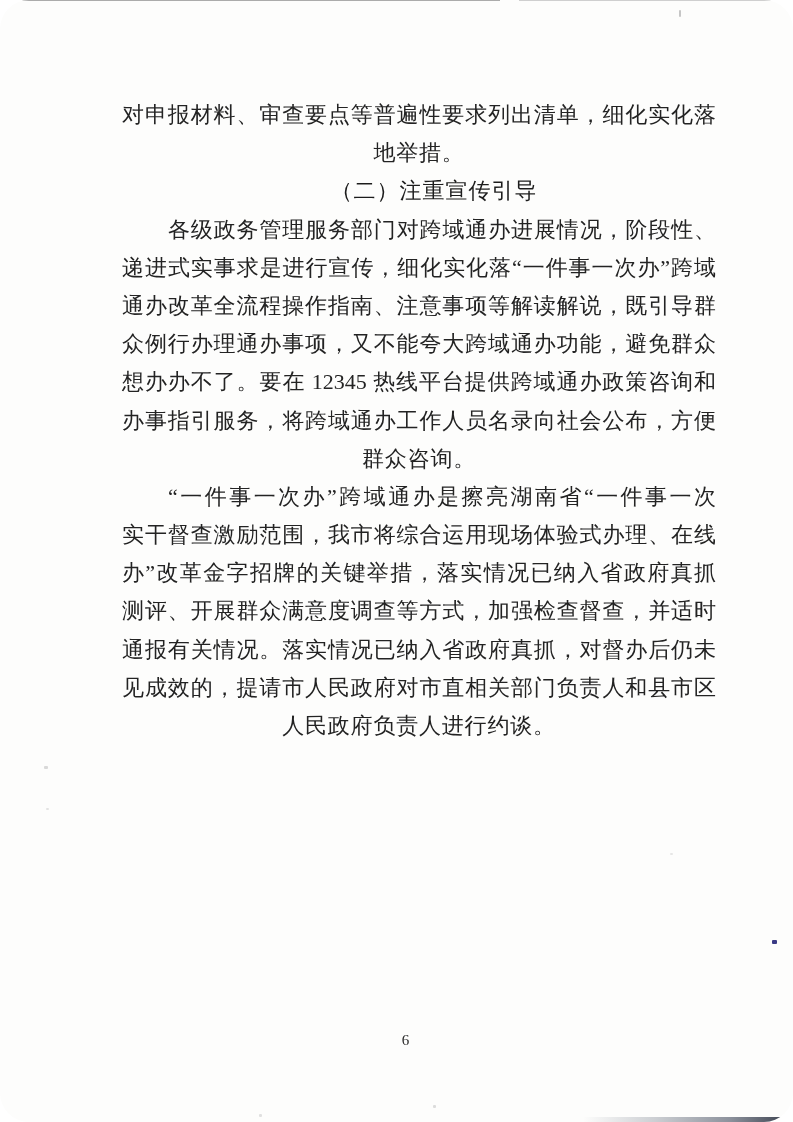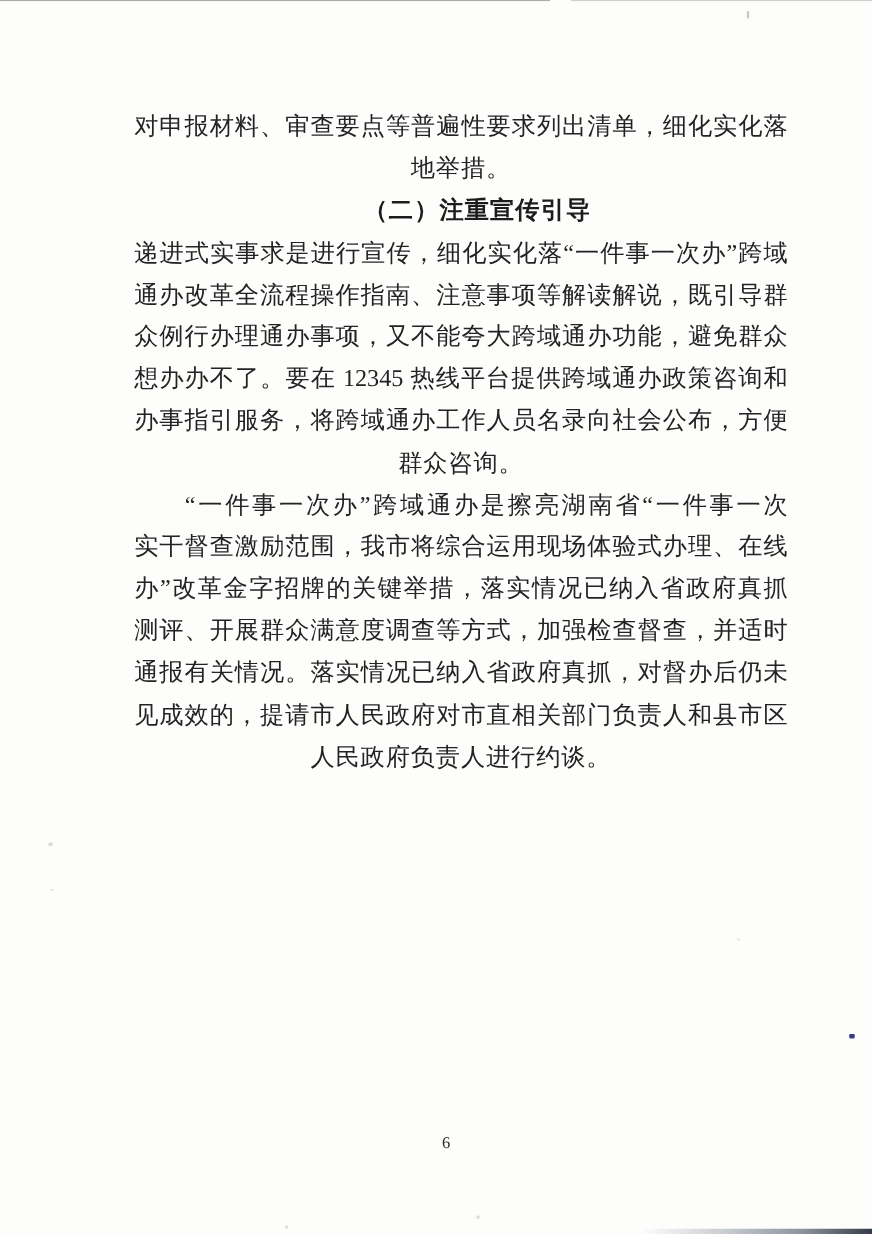--- a/index.html
+++ b/index.html
@@ -7,20 +7,21 @@
     padding: 0;
     background: #ffffff;
   }
   .page {
     position: relative;
     width: 793px;
     height: 1122px;
     background: #fdfdfc;
     overflow: hidden;
     font-family: "Liberation Serif", "DejaVu Serif", serif;
+    border-radius: 29px;
   }
   
   .topline {
     position: absolute;
     top: 0;
     height: 1px;
   }
   .topline.seg1 { left: 0; width: 500px; background: #ababab; }
   .topline.seg2 { left: 519px; width: 274px; background: #cfcfcf; }
 
@@ -42,21 +43,21 @@
     text-align: center;
   }
   .line.fill {
     letter-spacing: normal;
     white-space: normal;
     text-align: justify;
     text-align-last: justify;
   }
   .line.indent { text-indent: 46px; }
   .line.heading {
-    font-weight: 700;
+    font-weight: 400;
     padding-left: 30px;
     letter-spacing: 1px;
     color: #1c1c1c;
   }
 
   
   .page-number {
     position: absolute;
     left: 0;
     right: 0;
@@ -96,20 +97,21 @@
 <body>
 
 <div class="page">
   <div class="topline seg1"></div>
   <div class="topline seg2"></div>
 
   <div class="text-column">
       <div class="line fill">对申报材料、审查要点等普遍性要求列出清单，细化实化落</div>
       <div class="line">地举措。</div>
       <div class="line heading">（二）注重宣传引导</div>
+      <div class="line indent fill">各级政务管理服务部门对跨域通办进展情况，阶段性、</div>
       <div class="line fill">递进式实事求是进行宣传，细化实化落“一件事一次办”跨域</div>
       <div class="line fill">通办改革全流程操作指南、注意事项等解读解说，既引导群</div>
       <div class="line fill">众例行办理通办事项，又不能夸大跨域通办功能，避免群众</div>
       <div class="line fill">想办办不了。要在 12345 热线平台提供跨域通办政策咨询和</div>
       <div class="line fill">办事指引服务，将跨域通办工作人员名录向社会公布，方便</div>
       <div class="line">群众咨询。</div>
       <div class="line indent fill">“一件事一次办”跨域通办是擦亮湖南省“一件事一次</div>
       <div class="line fill">实干督查激励范围，我市将综合运用现场体验式办理、在线</div>
       <div class="line fill">办”改革金字招牌的关键举措，落实情况已纳入省政府真抓</div>
       <div class="line fill">测评、开展群众满意度调查等方式，加强检查督查，并适时</div>

